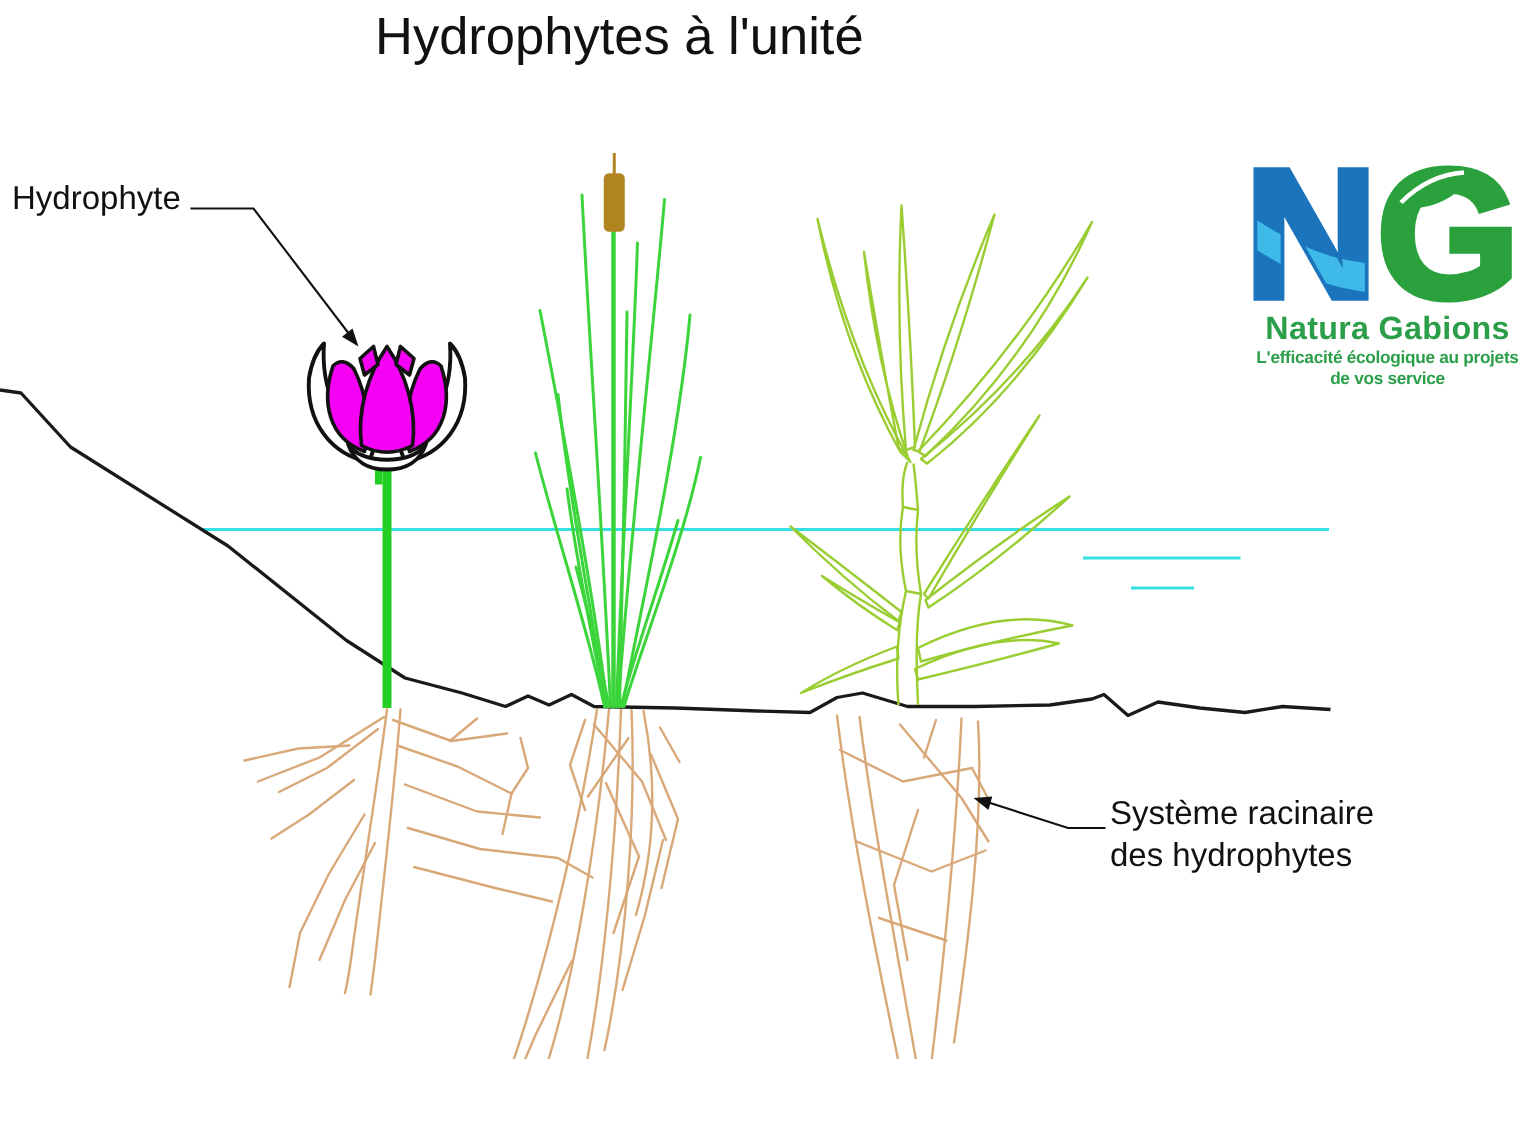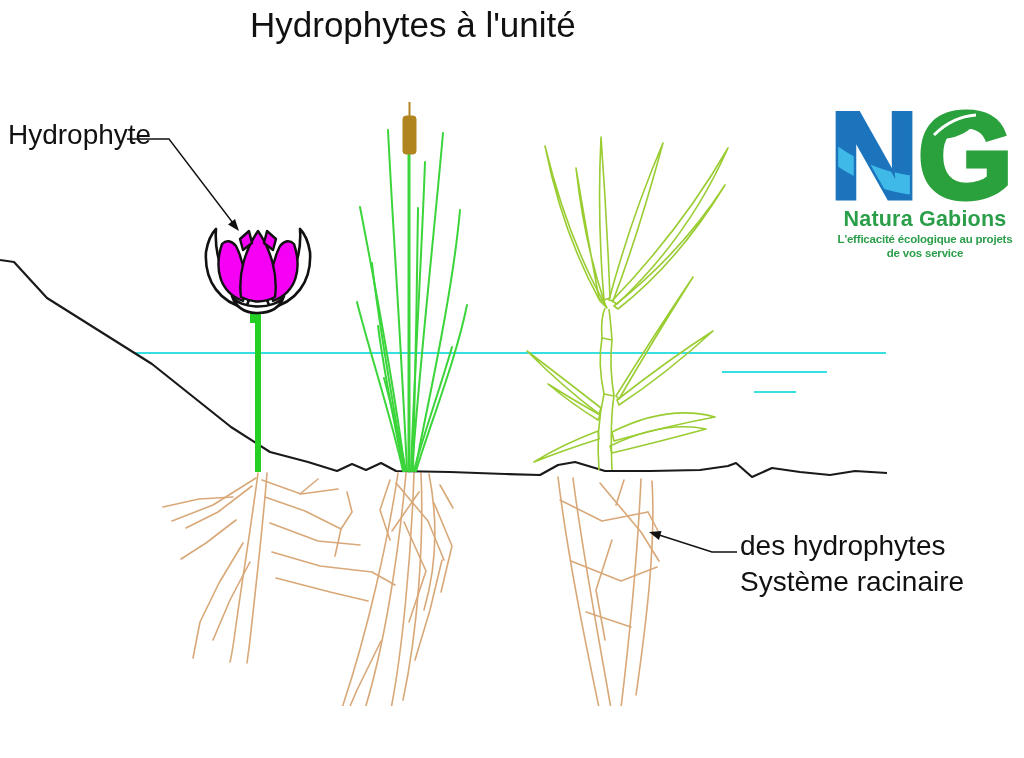--- a/index.html
+++ b/index.html
@@ -1,20 +1,20 @@
 <!DOCTYPE html>
 <html><head>
 <meta charset="utf-8">
 <style>
   html,body{margin:0;padding:0;background:#ffffff;}
   .canvas{position:relative;width:1024px;height:706px;background:#ffffff;overflow:hidden;
           font-family:"Liberation Sans", sans-serif;}
   .art{position:absolute;left:0;top:0;}
   .title{position:absolute;left:250px;top:5px;font-size:35px;color:#111;white-space:nowrap;}
-  .label{position:absolute;font-size:28px;color:#111;white-space:nowrap;}
+  .label{position:absolute;font-size:22px;color:#111;white-space:nowrap;}
   .lbl-hydrophyte{left:8px;top:119px;}
   .lbl-rootsys{left:740px;top:528px;line-height:1.27;}
   .logo{position:absolute;left:834px;top:108px;width:182px;text-align:center;}
   .logo-letters{display:block;width:182px;height:98px;}
   .biglet{font-family:"Liberation Sans", sans-serif;font-size:122px;font-weight:bold;
           stroke-width:5;paint-order:stroke;}
   .logo-name{font-size:21.5px;font-weight:bold;color:#2B9E4A;letter-spacing:.2px;margin-top:1px;white-space:nowrap;}
   .logo-tag{font-size:11.5px;font-weight:bold;color:#2B9E4A;letter-spacing:-.2px;line-height:1.18;margin-top:1px;white-space:nowrap;}
 </style>
 </head>
@@ -147,22 +147,22 @@
       <polyline points="127,139 169,139 233,223"></polyline>
       <polygon points="239,231 228,224.5 235,219" stroke="none" fill="#111111"></polygon>
       <polyline points="737,552 712,552 656,534"></polyline>
       <polygon points="649,532 661.5,531 659,540" stroke="none" fill="#111111"></polygon>
     </g>
   </svg>
 
   <div class="title">Hydrophytes à l'unité</div>
   <div class="label lbl-hydrophyte">Hydrophyte</div>
   <div class="label lbl-rootsys">
+    <div>Système racinaire</div>
     <div>des hydrophytes</div>
-    <div>Système racinaire</div>
   </div>
 
   <div class="logo">
     <svg class="logo-letters" viewBox="0 0 182 98">
       <defs>
         <clipPath id="cpN">
             <text class="biglet" x="-4" y="90">N</text>
           </clipPath>
       </defs>
       <text class="biglet" x="-4" y="90" fill="#1C75BC" stroke="#1C75BC">N</text>

